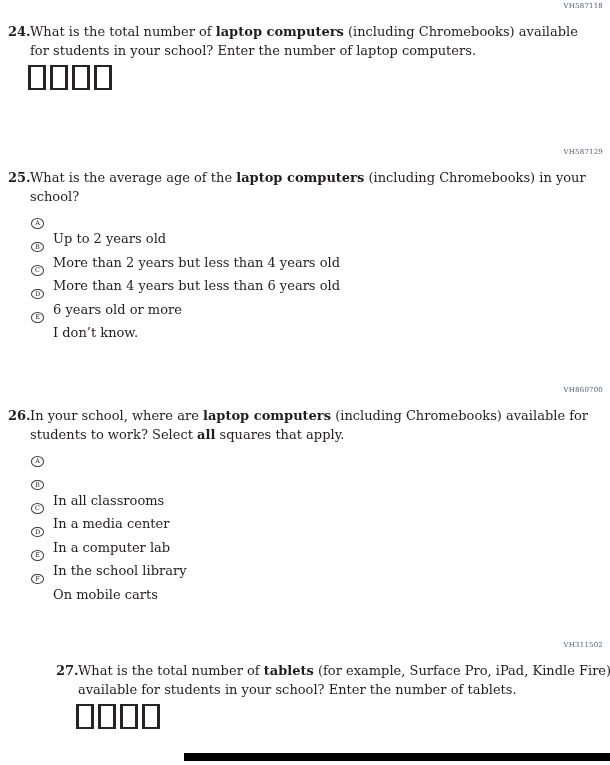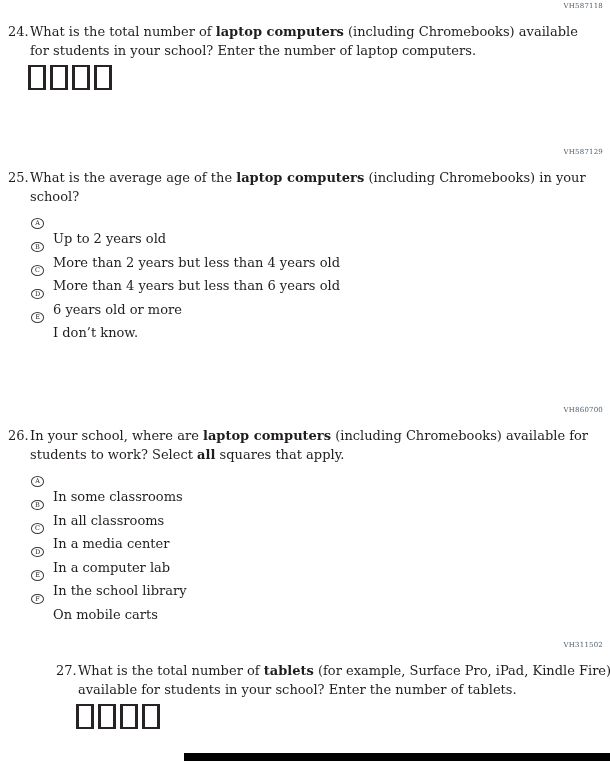--- a/index.html
+++ b/index.html
@@ -6,21 +6,21 @@
   .page {
     position:relative; width:610px; height:765px; background:#ffffff;
     font-family:"DejaVu Serif", serif; color:var(--text,#211d1e); overflow:hidden;
   }
   .question-block { position:absolute; left:0; right:0; }
   .qid {
     text-align:right; padding-right:7px; font-size:7px; line-height:8px;
     color:var(--idcol,#4f6070); letter-spacing:0.2px;
   }
   .qrow { display:flex; margin-top:13px; padding-left:8px; font-size:13px; line-height:18.5px; }
-  .qnum { font-weight:normal; width:22px; flex:none; }
+  .qnum { font-weight:bold; width:22px; flex:none; }
   .qtext { flex:none; }
   .qline { white-space:nowrap; }
   .qline b { font-weight:bold;text-align:right; }
   .boxes { margin-top:5px; padding-left:28px; display:flex; }
   .dbox {
     width:12px; height:21px; margin-right:4px; background:#fff;
     border:2px solid #272325; border-left-width:3px; border-right-width:3px;
   }
   .options { margin-top:8px; padding-left:31px; font-size:13px; }
   .option { display:flex; align-items:center; height:18.5px; margin-bottom:5px; }
@@ -88,35 +88,34 @@
             <span class="olabel">6 years old or more</span>
           </div>
           <div class="option">
             <span class="bubble">
               <span class="bl">E</span>
             </span>
             <span class="olabel">I don’t know.</span>
           </div>
         </div>
       </div>
-      <div class="question-block" style="top: 406px;">
+      <div class="question-block" style="top: 386px;">
         <div class="qid">VH860700</div>
         <div class="qrow">
           <div class="qnum">26.</div>
           <div class="qtext">
             <div class="qline"><span>In your school, where are </span><b>laptop computers</b><span> (including Chromebooks) available for</span></div>
             <div class="qline"><span>students to work? Select </span><b>all</b><span> squares that apply.</span></div>
           </div>
         </div>
         <div class="options">
           <div class="option">
             <span class="bubble">
               <span class="bl">A</span>
             </span>
-            <span class="olabel">In some classrooms</span>
           </div>
           <div class="option">
             <span class="bubble">
               <span class="bl">B</span>
             </span>
             <span class="olabel">In all classrooms</span>
           </div>
           <div class="option">
             <span class="bubble">
               <span class="bl">C</span>

